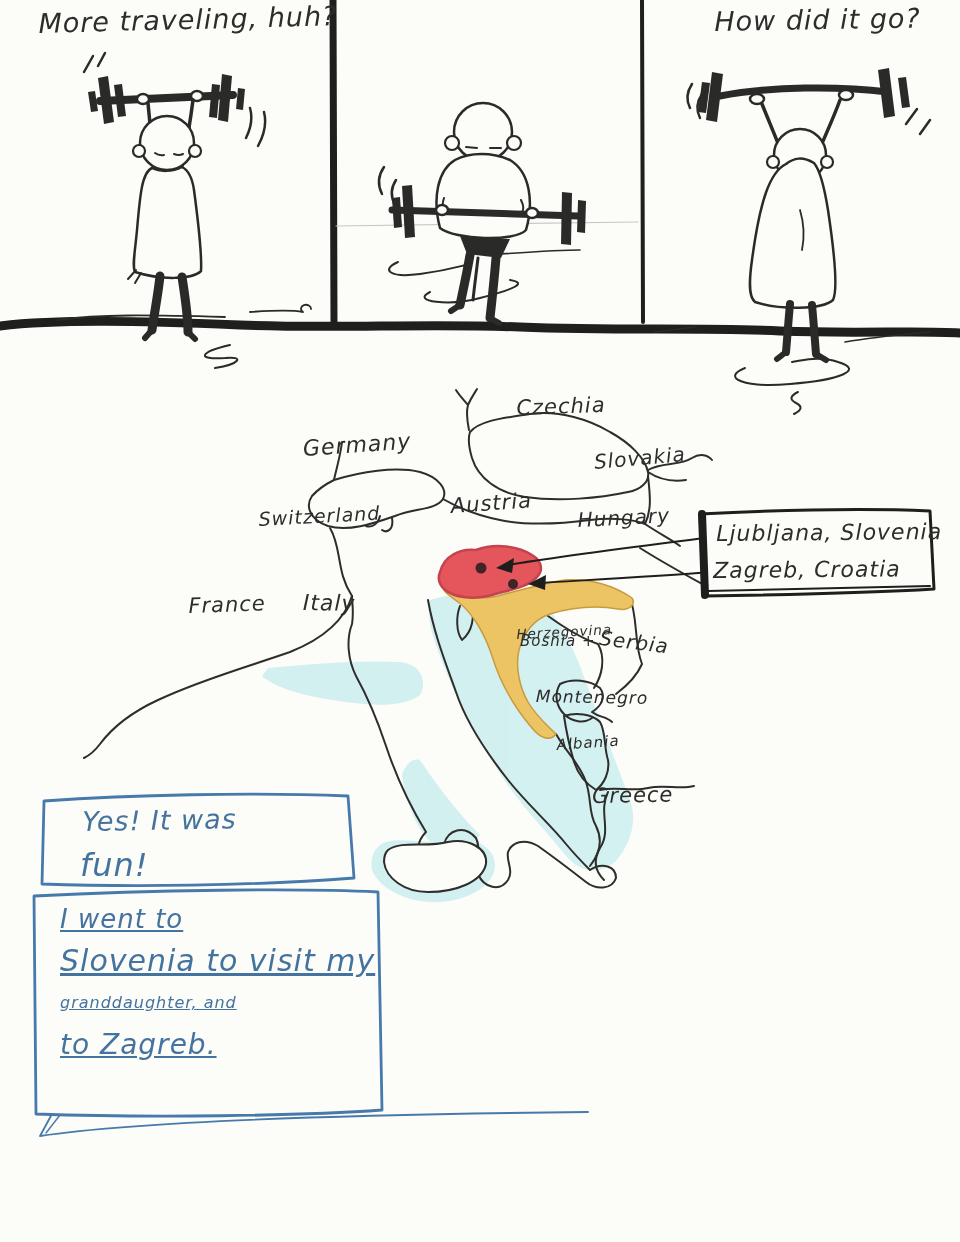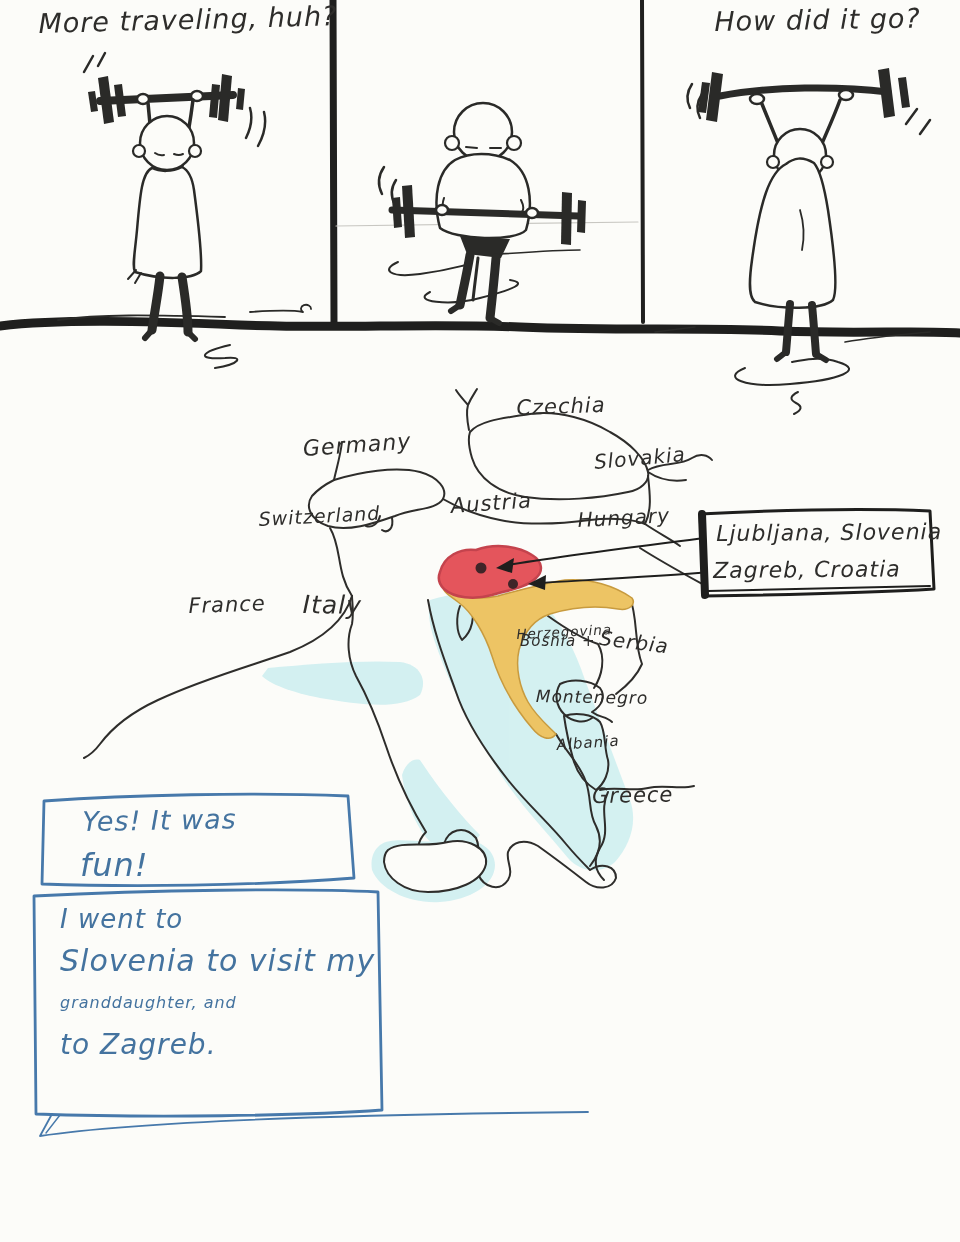--- a/index.html
+++ b/index.html
@@ -3,21 +3,21 @@
 <meta charset="utf-8">
 <style>
   html,body{margin:0;padding:0;background:#dddcd8;}
   .page{position:relative;width:960px;height:1242px;background:#fcfcf9;overflow:hidden;
         font-family:"DejaVu Sans",sans-serif;}
   svg.art{position:absolute;left:0;top:0;width:960px;height:1242px;}
   .hand{position:absolute;font-family:"DejaVu Sans",sans-serif;font-style:italic;
         color:#2e2d2b;white-space:nowrap;letter-spacing:1px;transform-origin:left top;}
   .blue{color:#44739f;}
   .ink{color:#2e2d2b;}
-  .lines .hand{position:static;display:block;}
+  .lines .hand{position:static;display:block;text-decoration:underline;}
   .lines{position:absolute;}
 </style>
 </head>
 <body>
 
 <div class="page">
 
 <svg class="art" viewBox="0 0 960 1242">
 
   <g stroke="#1f1f1e" fill="none" stroke-linecap="round">
@@ -164,21 +164,21 @@
 <div class="hand ink" style="left:38px;top:8px;font-size:27px;transform:rotate(-1.5deg);">More traveling, huh?</div>
 <div class="hand ink" style="left:714px;top:6px;font-size:27px;transform:rotate(-1deg);">How did it go?</div>
 
 <div class="hand ink" style="left:516px;top:396px;font-size:21px;transform:rotate(-2deg);">Czechia</div>
 <div class="hand ink" style="left:302px;top:436px;font-size:22px;transform:rotate(-4deg);">Germany</div>
 <div class="hand ink" style="left:593px;top:450px;font-size:20px;transform:rotate(-5deg);">Slovakia</div>
 <div class="hand ink" style="left:258px;top:508px;font-size:19px;transform:rotate(-3deg);">Switzerland</div>
 <div class="hand ink" style="left:450px;top:494px;font-size:21px;transform:rotate(-4deg);">Austria</div>
 <div class="hand ink" style="left:577px;top:508px;font-size:20px;transform:rotate(-3deg);">Hungary</div>
 <div class="hand ink" style="left:188px;top:594px;font-size:21px;transform:rotate(-2deg);">France</div>
-<div class="hand ink" style="left:303px;top:590px;font-size:25px;transform:rotate(1deg);">Italy</div>
+<div class="hand ink" style="left:303px;top:590px;font-size:22px;transform:rotate(1deg);">Italy</div>
 <div class="hand ink" style="left:520px;top:632px;font-size:15px;">Bosnia +</div>
 <div class="hand ink" style="left:516px;top:626px;font-size:13.5px;transform:rotate(-3deg);">Herzegovina</div>
 <div class="hand ink" style="left:601px;top:626px;font-size:20px;transform:rotate(7deg);">Serbia</div>
 <div class="hand ink" style="left:536px;top:686px;font-size:17px;transform:rotate(1deg);">Montenegro</div>
 <div class="hand ink" style="left:556px;top:736px;font-size:15px;transform:rotate(-4deg);">Albania</div>
 <div class="hand ink" style="left:592px;top:784px;font-size:21px;transform:rotate(-1deg);">Greece</div>
 
 <div class="hand ink" style="left:716px;top:521px;font-size:22px;transform:rotate(-0.5deg);">Ljubljana, Slovenia</div>
 <div class="hand ink" style="left:713px;top:558px;font-size:22px;transform:rotate(-0.5deg);">Zagreb, Croatia</div>
 

